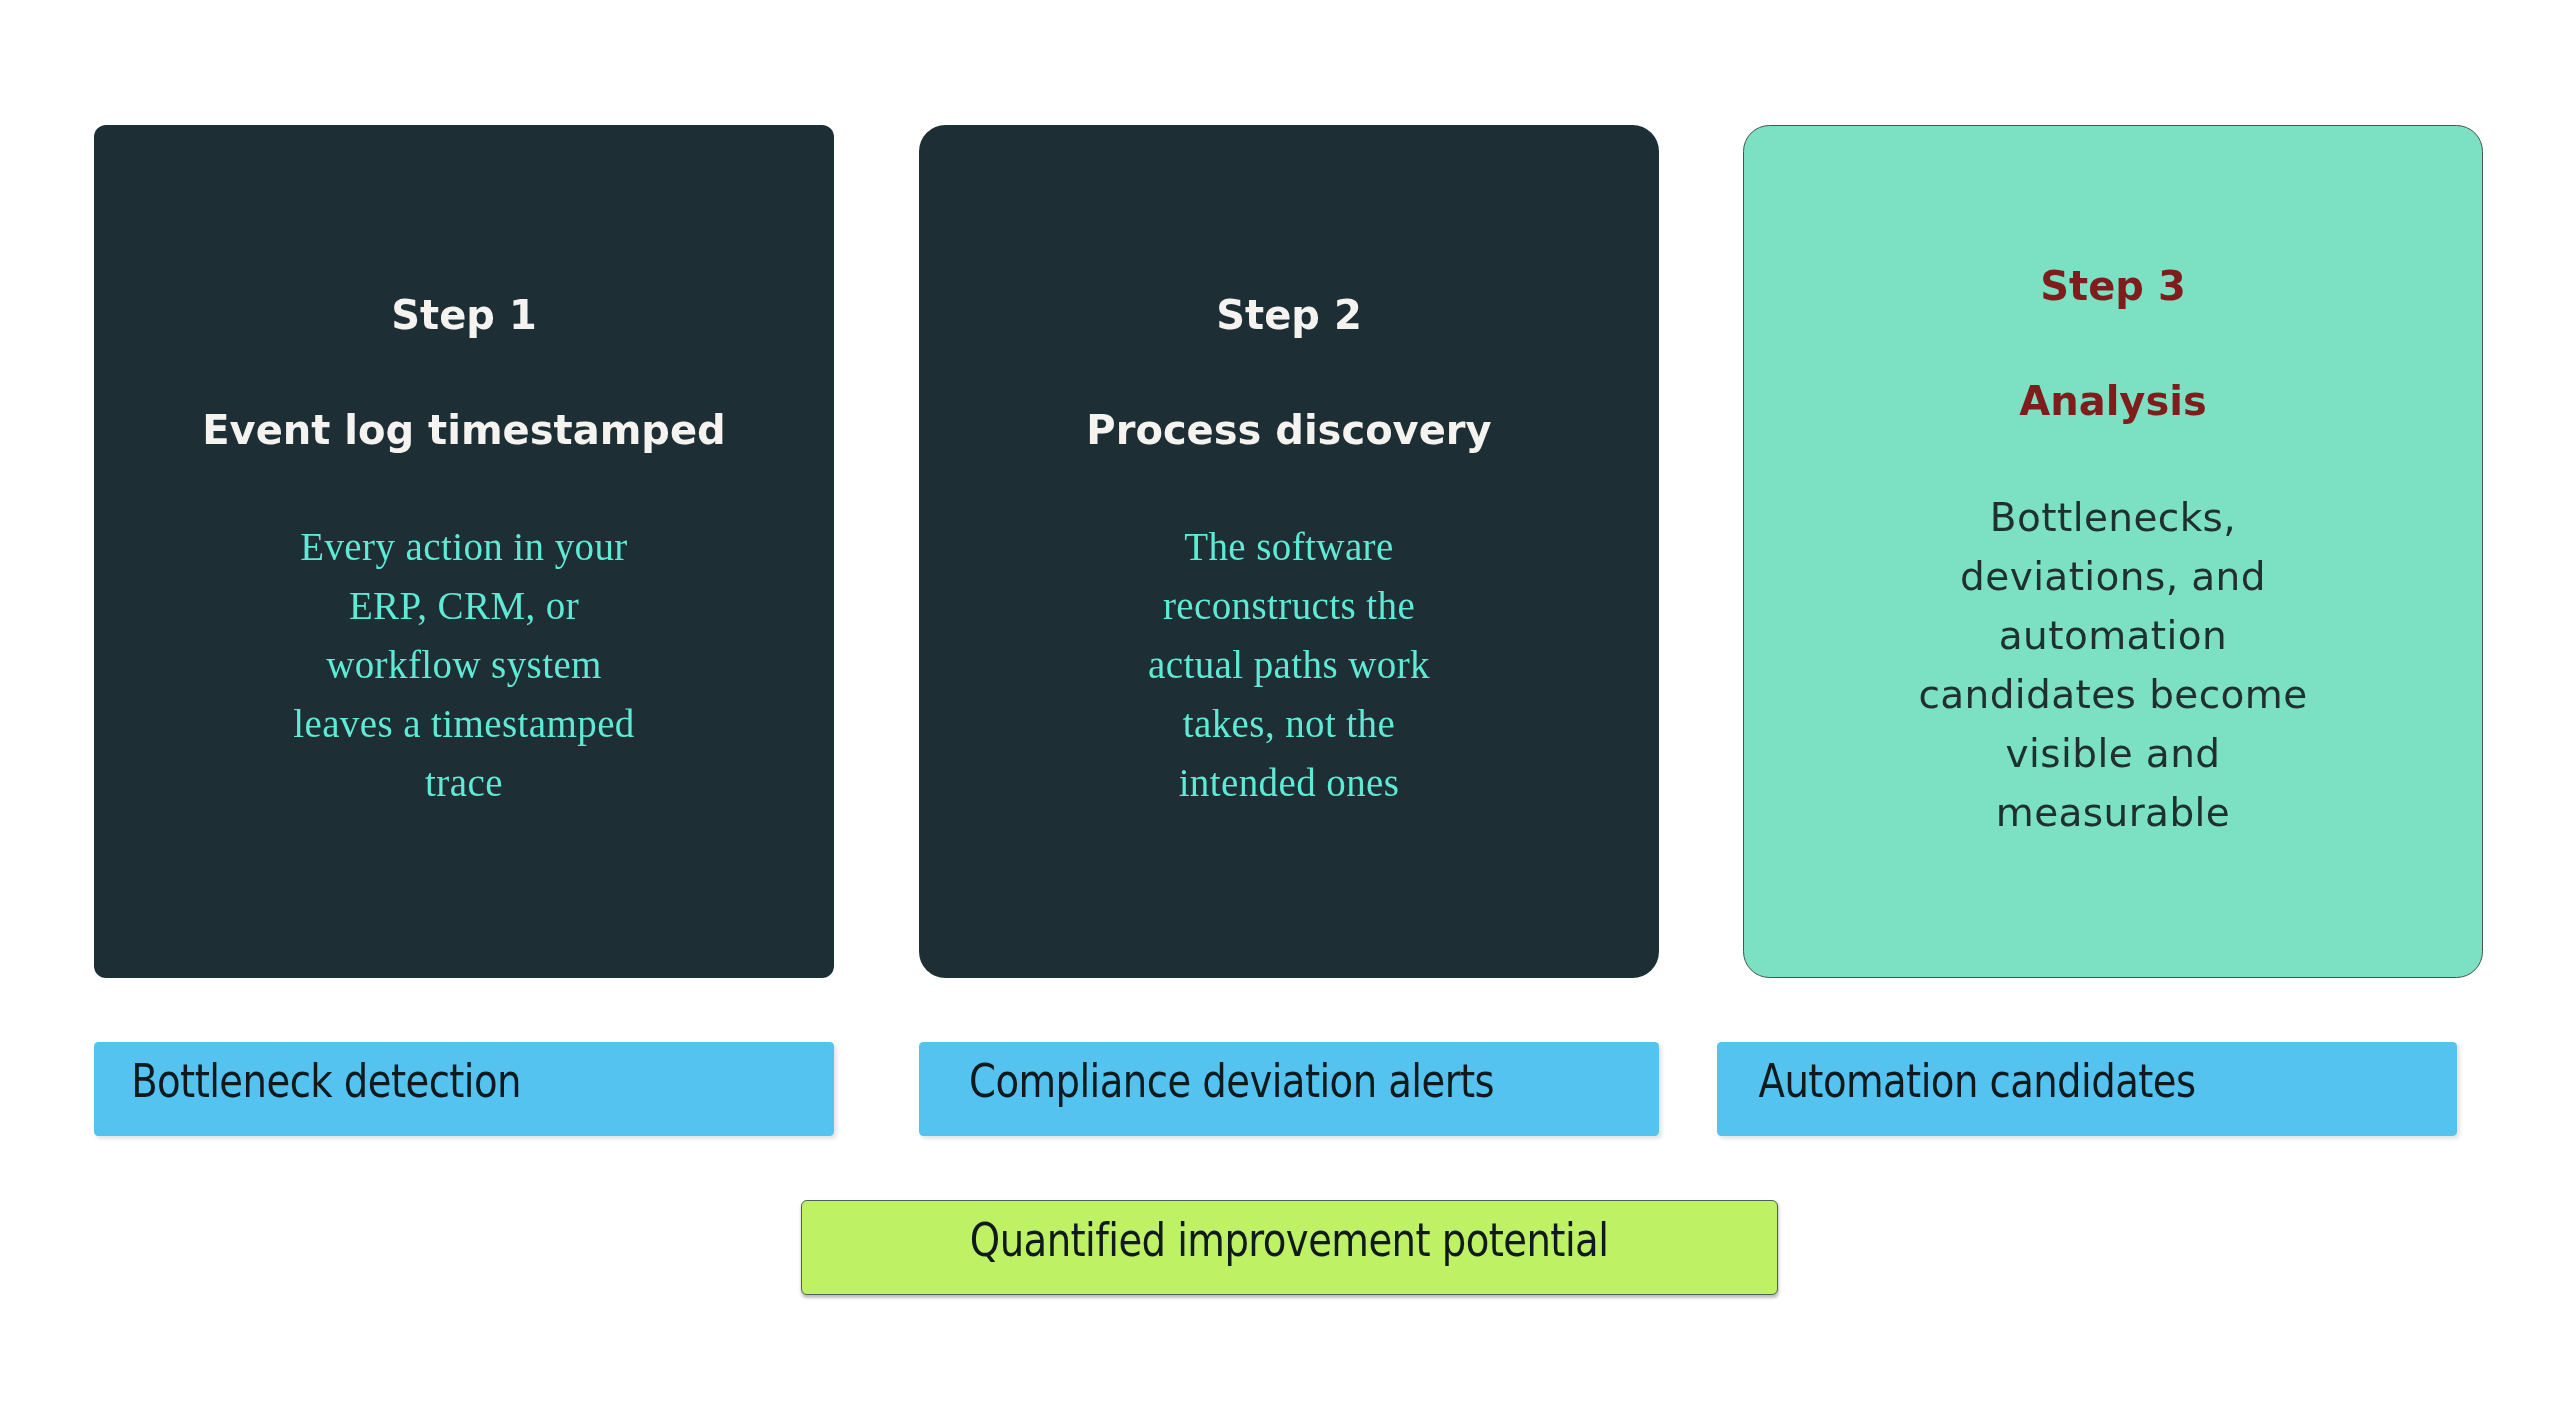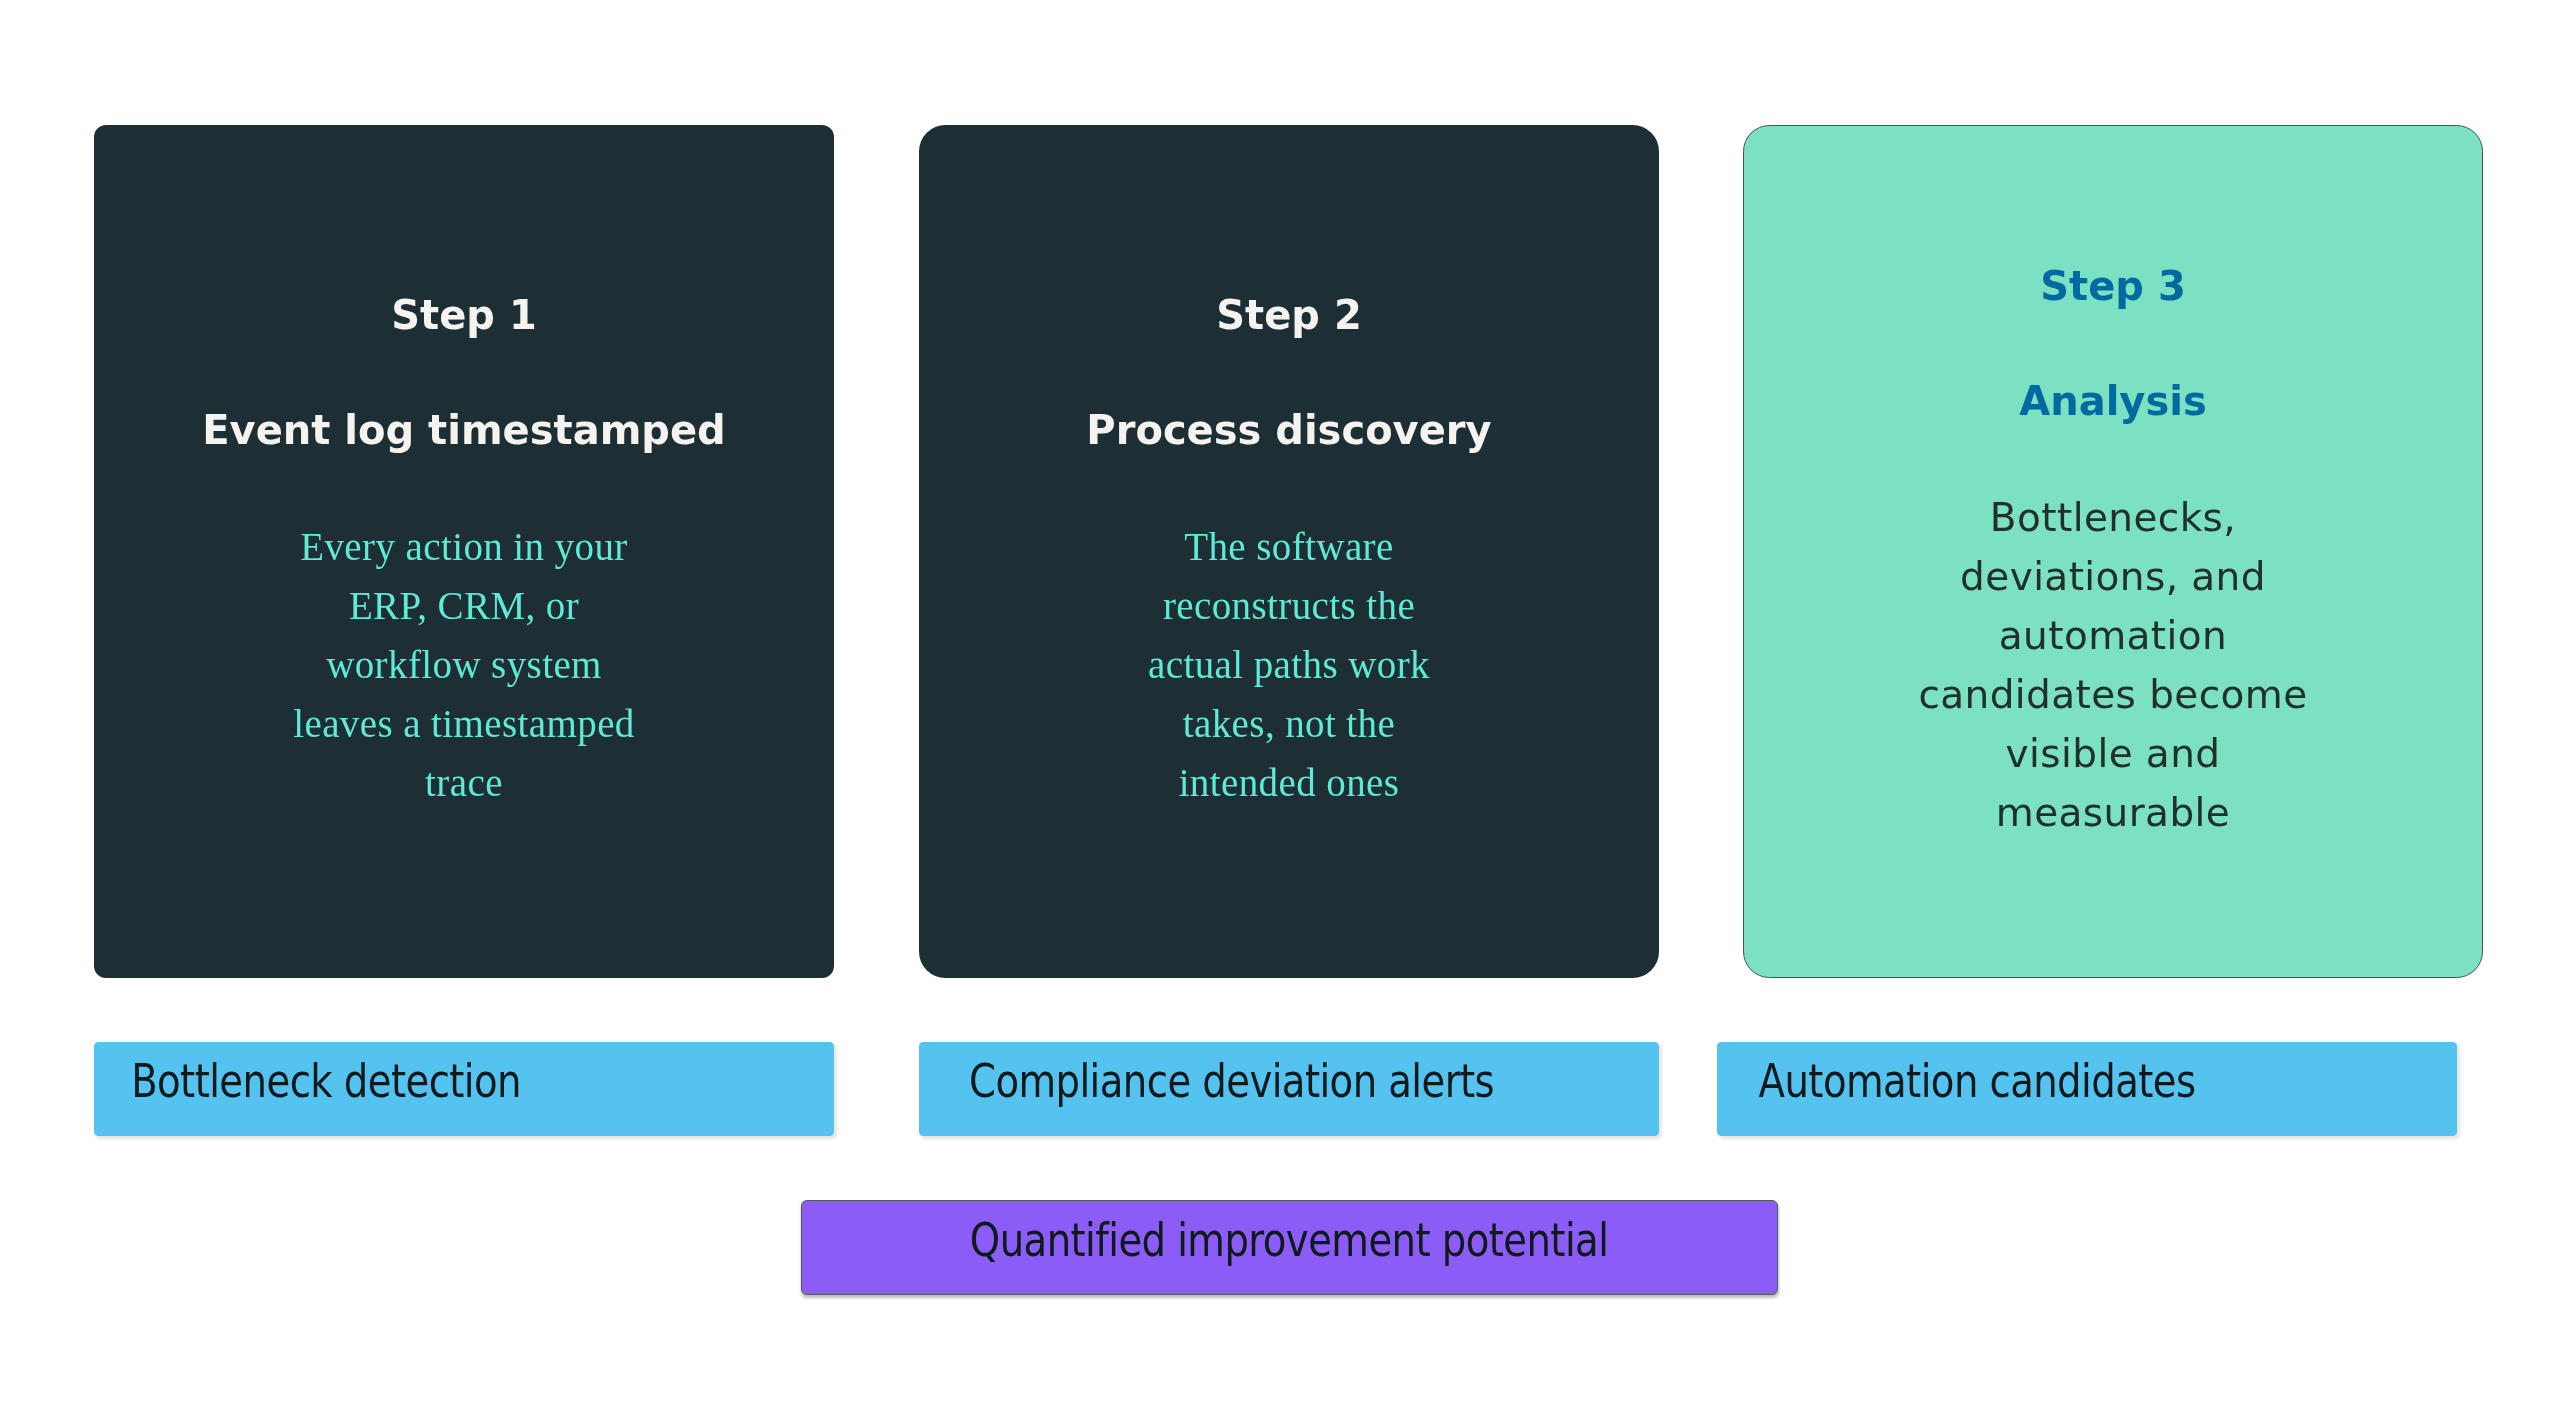--- a/index.html
+++ b/index.html
@@ -24,21 +24,21 @@
     background:#1e2e35;
   }
   .card.dark .card-step,
   .card.dark .card-title{color:#f4f3ef;}
   .card.dark .card-body{color:#5eead4;font-family:Liberation Serif, serif;}
   .card.highlight{
     background:#7ce0c3;
     border:1.5px solid #45564f;
   }
   .card.highlight .card-step,
-  .card.highlight .card-title{color:#0369a1;}
+  .card.highlight .card-title{color:#7f1d1d;}
   .card.highlight .card-body{color:#20312d;}
   .card-step{
     font-size:40px;font-weight:bold;
     margin:0 0 67px 0;line-height:48px;
   }
   .card-title{
     font-size:40px;font-weight:bold;
     margin:0 0 63px 0;line-height:48px;
   }
   .card-body{
@@ -62,21 +62,21 @@
     font-size:46px;
     color:#101a1d;
     display:inline-block;
     transform:scaleX(0.84);
     white-space:nowrap;
     letter-spacing:-0.7px;
   }
   .footer-label{
     position:absolute;
     left:801px;top:1200px;width:977px;height:95px;
-    background:#8b5cf6;
+    background:#bef264;
     border:1.5px solid #4c5f58;
     border-radius:5.9px;
     box-sizing:border-box;
     display:flex;justify-content:center;align-items:center;
     padding-bottom:14.7px;
     box-shadow:0.7px 2.9px 2.9px rgba(0,0,0,0.25);
   }
 </style>
 </head>
 <body>

